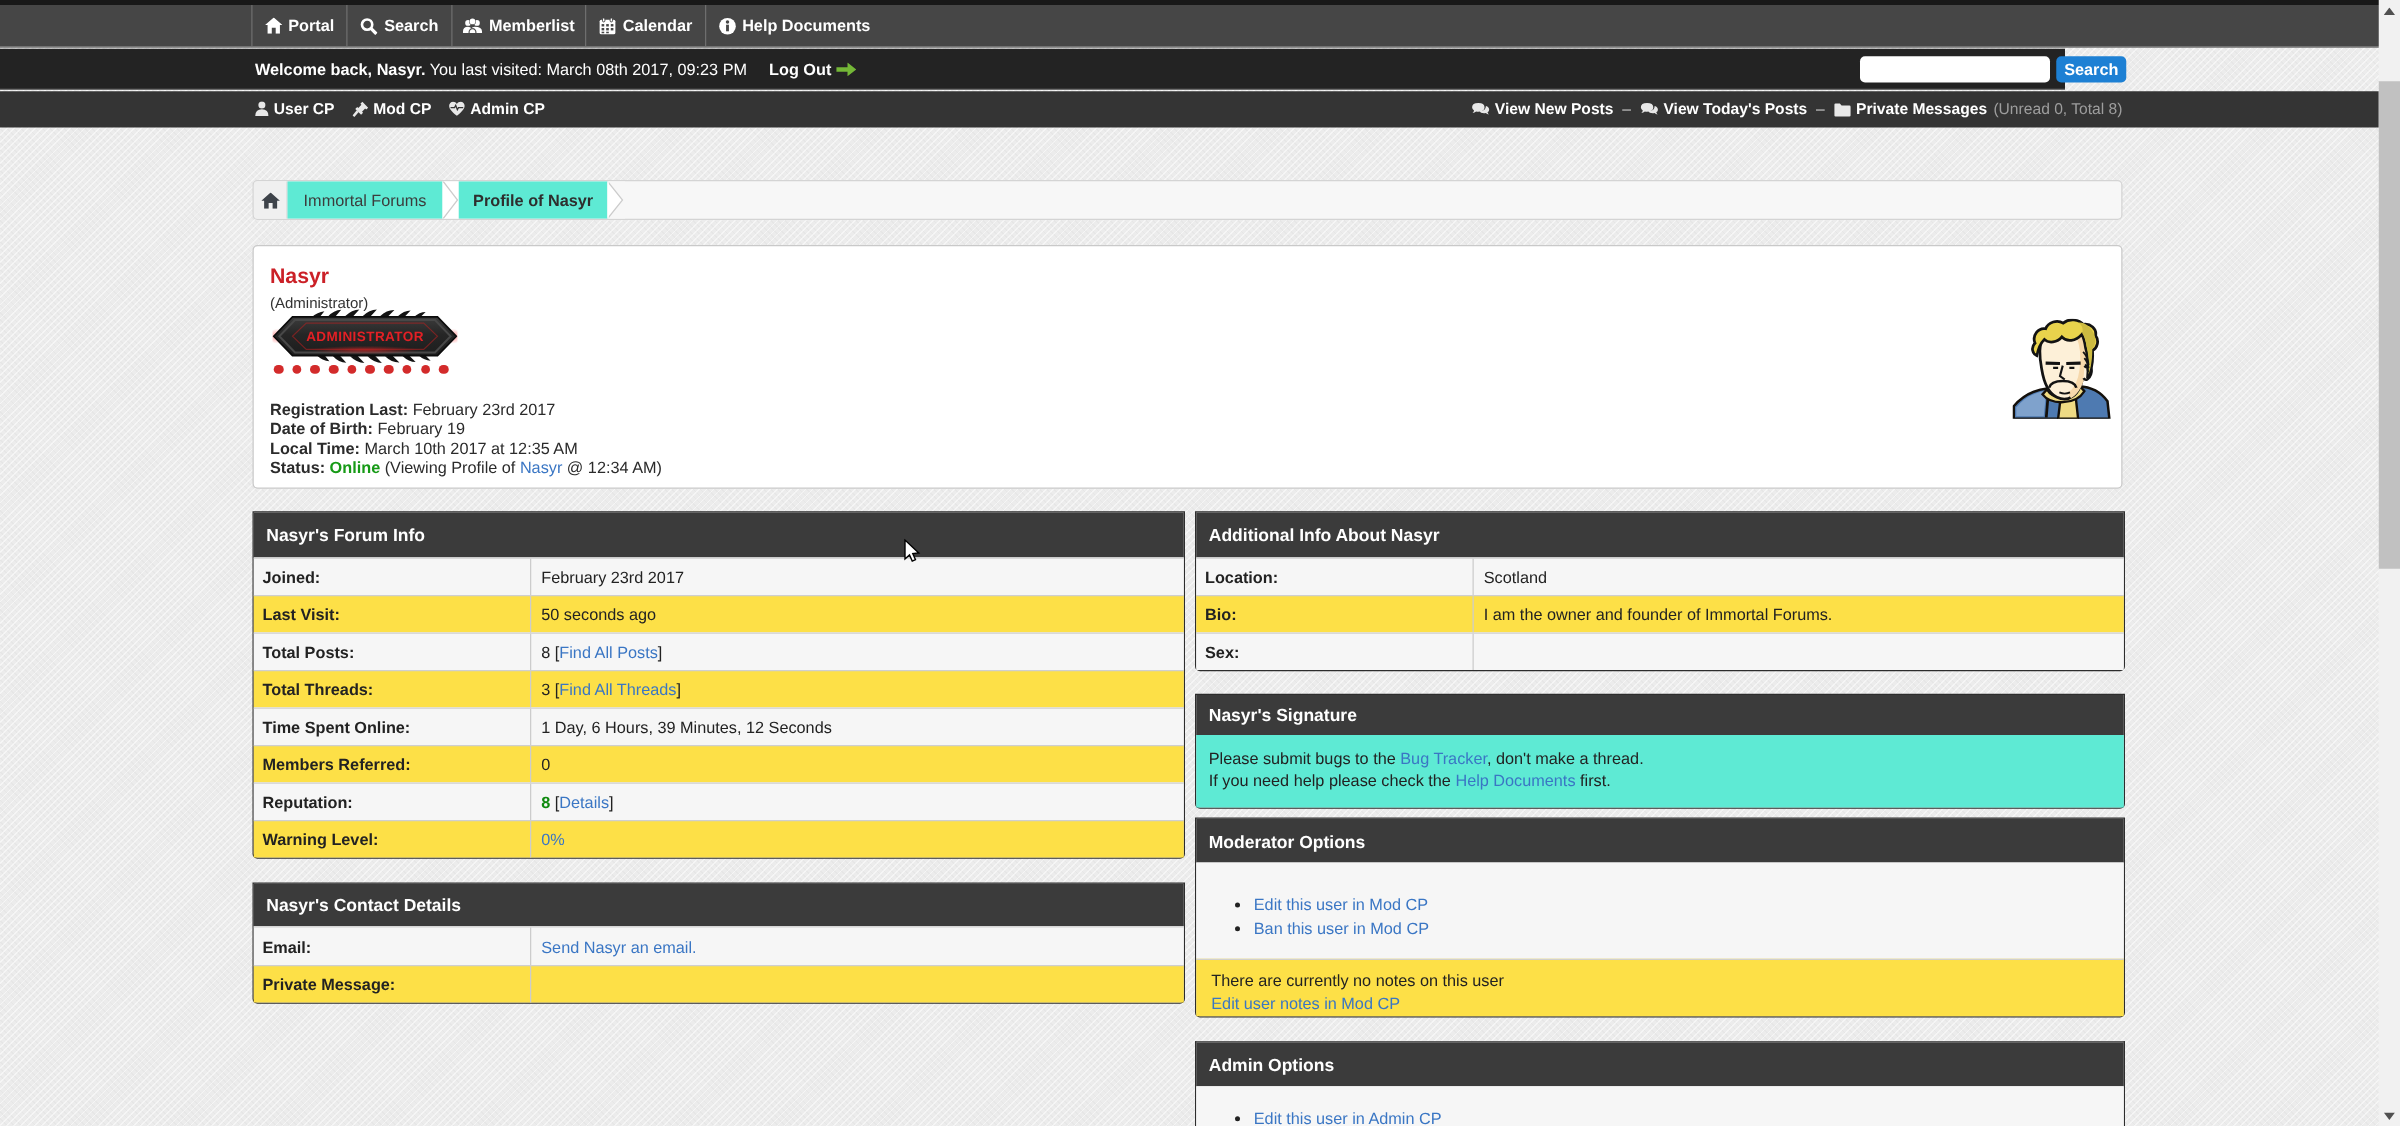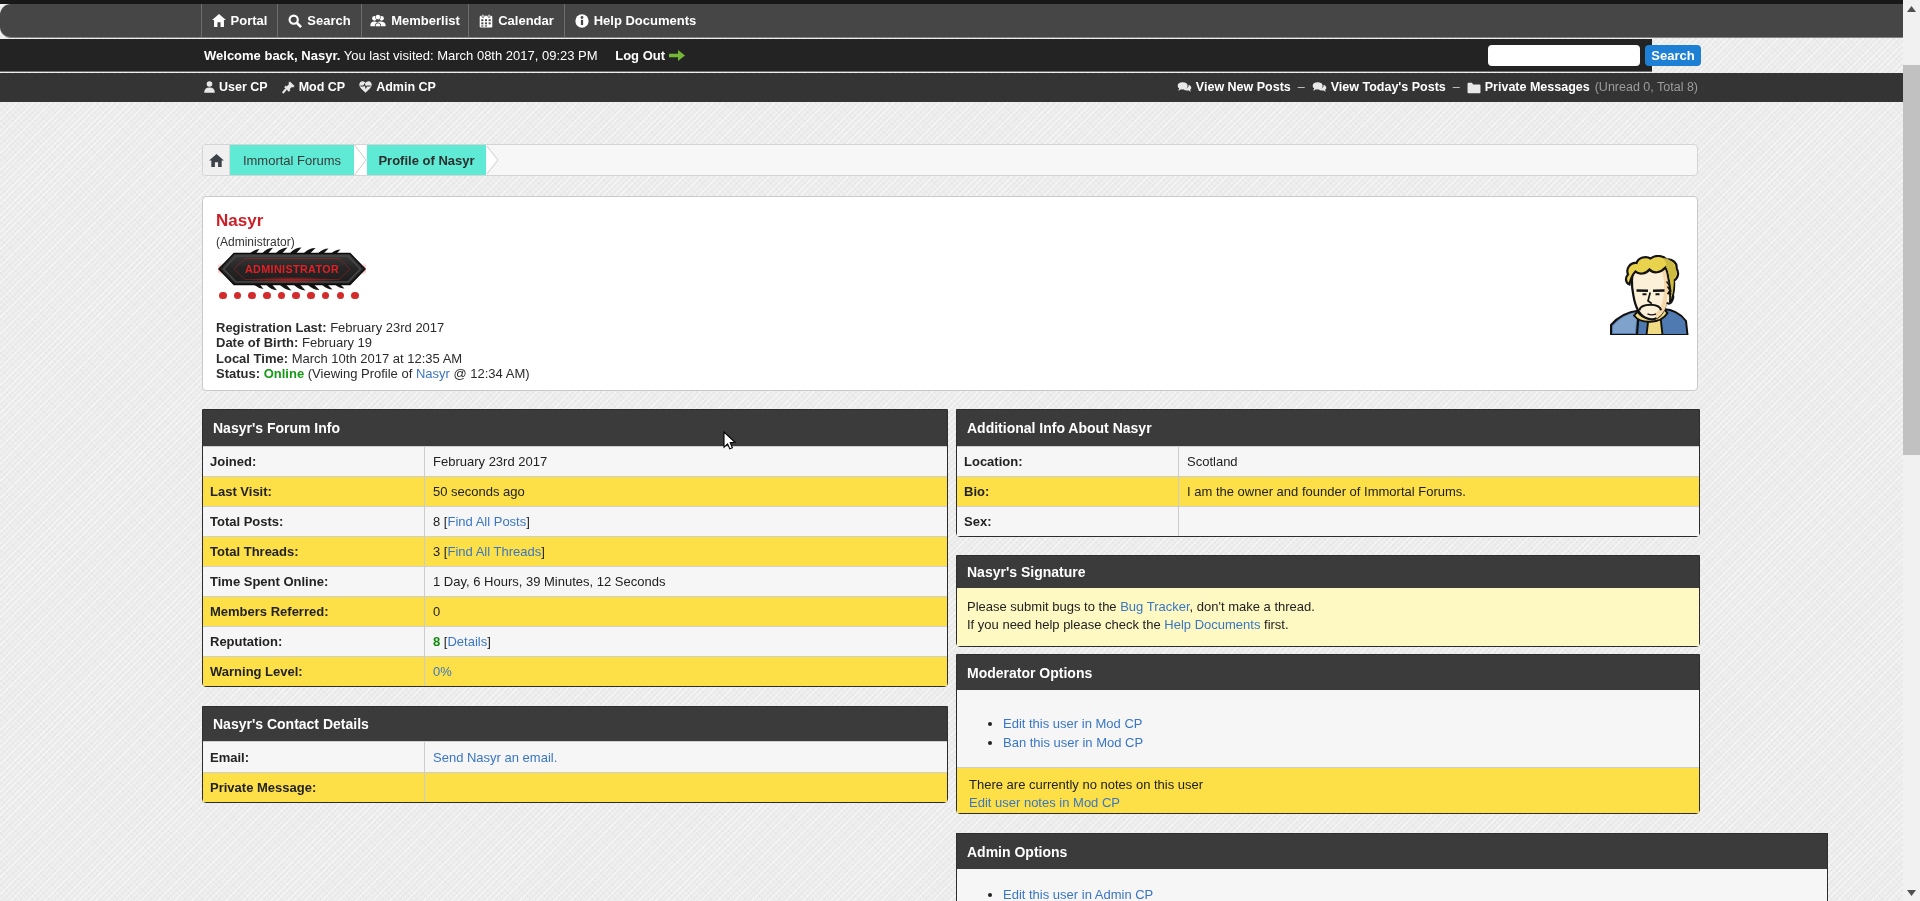--- a/index.html
+++ b/index.html
@@ -9,21 +9,21 @@
   background-color:#ececec;
   background-image:
     repeating-linear-gradient(135deg, rgba(255,255,255,0.5) 0px, rgba(255,255,255,0.5) 1px, transparent 1px, transparent 4px),
     repeating-linear-gradient(45deg, rgba(221,221,221,0.35) 0px, rgba(221,221,221,0.35) 1px, transparent 1px, transparent 4px);
   position:relative;
 }
 .abs { position:absolute; }
 a { text-decoration:none; color:#3a76c4; }
 
 #bar0 { left:0; top:0; width:1920px; height:4px; background:#181818; }
-#nav { left:0; top:4px; width:1920px; height:34px; background:#464646; border-bottom:1px solid #828282;border-radius:11px; }
+#nav { left:0; top:4px; width:1920px; height:34px; background:#464646; border-bottom:1px solid #828282; }
 #nav .items { position:absolute; left:201px; top:0; height:33px; display:flex; }
 #nav .it { height:33px; display:flex; align-items:center; justify-content:center; color:#fff; font-size:13px; font-weight:bold; border-left:1px solid #6e6e6e; }
 #nav .it:last-child { border-right:0; }
 #nav .it svg { margin-right:5px; }
 #welcome { left:0; top:39px; width:1652px; height:33px; background:#232323; border-bottom:1px solid #6f6f6f; color:#fff; font-size:13px; }
 #welcome .wtxt { position:absolute; left:204px; top:9px; }
 #welcome .logout { font-weight:bold; margin-left:14px; }
 #sinput { position:absolute; left:1488px; top:6px; width:152px; height:21px; background:#fff; border-radius:4px; border:0; }
 #sbtn { position:absolute; left:1645px; top:6px; width:56px; height:21px; background:#1d80d4; border-radius:4px; color:#fff; font-weight:bold; font-size:13px; text-align:center; line-height:21px; }
 #bar3 { left:0; top:73px; width:1920px; height:29px; background:#343434; color:#fff; font-size:12.5px; }
@@ -62,23 +62,23 @@
 .r2 { background:#fde047; }
 .lbl { width:222px; font-weight:bold; display:flex; align-items:center; padding-left:7px; border-right:1px solid #ccc; }
 .val { flex:1; display:flex; align-items:center; padding-left:8px; }
 .h30 { height:30px; }
 .h35 { height:35px; }
 #tforum { left:202px; top:409px; width:746px; }
 #tcontact { left:202px; top:706px; width:746px; }
 #taddl { left:956px; top:409px; width:744px; }
 #tsig { left:956px; top:555px; width:744px; }
 #tmod { left:956px; top:654px; width:744px; }
-#tadmin { left:956px; top:833px; width:872px; height:68px; border-bottom:0; border-radius:0; }
+#tadmin { left:956px; top:833px; width:744px; height:68px; border-bottom:0; border-radius:0; }
 .gbold { color:#0f8a0f; font-weight:bold; }
-.sigc { height:58px; padding:10px 10px; font-size:13px; line-height:18px; color:#222; background:#fef9c3; }
+.sigc { height:58px; padding:10px 10px; font-size:13px; line-height:18px; color:#222; background:#5eead4; }
 .modlist { padding:24px 0 0 46px; font-size:13px; }
 .modlist li { line-height:19px; color:#222; }
 .modnotes { padding:8px 0 9px 12px; font-size:13px; line-height:18px; color:#222; }
 </style>
 </head>
 <body>
 <div id="bar0" class="abs"></div>
 <div id="nav" class="abs">
     <div class="items">
   <div class="it" style="width:76px;"><svg width="14" height="13" viewBox="0 0 16 15">

